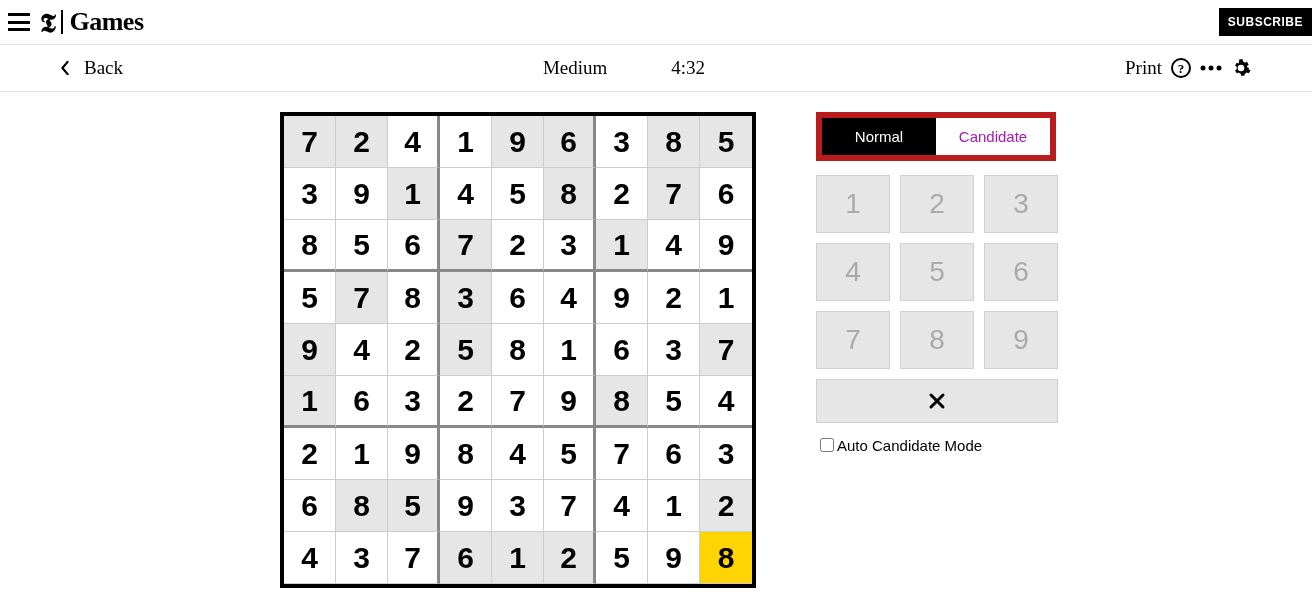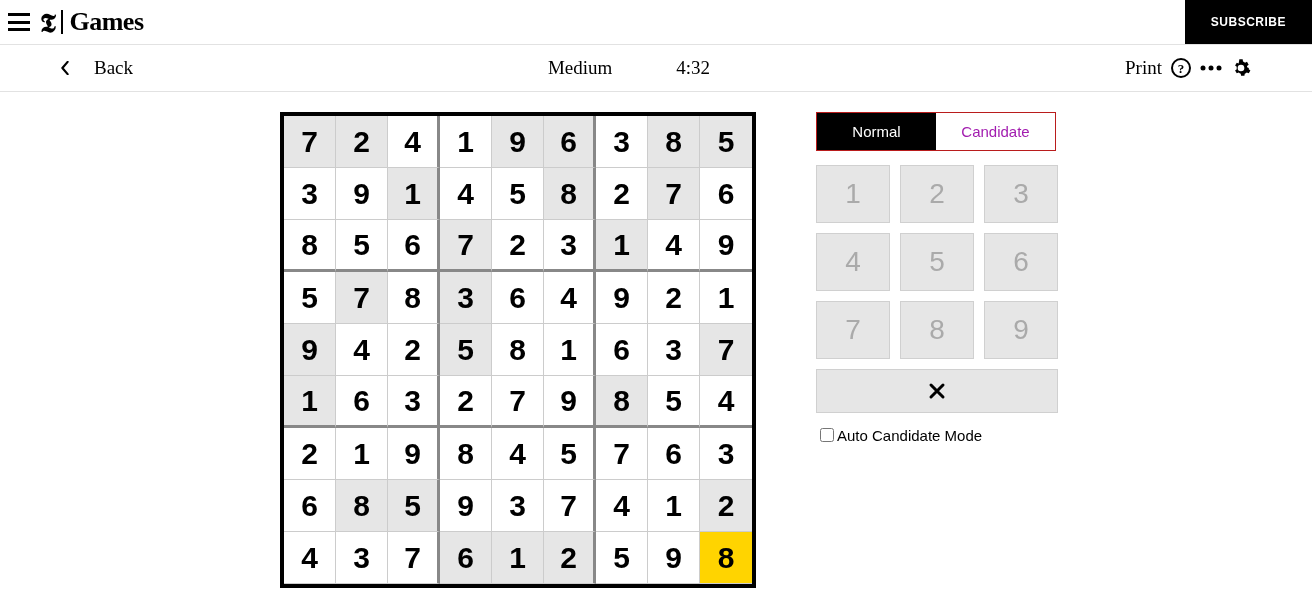--- a/index.html
+++ b/index.html
@@ -7,46 +7,46 @@
   body { width:1312px; height:597px; overflow:hidden; position:relative; }
 
   
   .topnav { height:44px; display:flex; align-items:center; justify-content:space-between; padding:0 0 0 8px; }
   .topnav-left { display:flex; align-items:center; gap:10px; }
   .menu-icon { width:22px; height:18px; display:flex; flex-direction:column; justify-content:space-between; cursor:pointer; }
   .menu-icon span { display:block; height:3px; background:#000; }
   .logo { display:flex; align-items:center; gap:6px; font-weight:700; font-size:26px; letter-spacing:-0.5px; }
   .logo-t { font-family: 'Old English Text MT', 'UnifrakturCook', serif; font-size:26px; font-weight:700; }
   .logo-sep { width:2px; height:24px; background:#000; }
-  .subscribe-btn { background:#000; color:#fff; font-family: Arial, Helvetica, sans-serif; font-weight:700; font-size:12px; letter-spacing:0.5px; border:none; height:44px; padding:0 26px; cursor:pointer; }
+  .subscribe-btn { background:#000; color:#fff; font-family: Arial, Helvetica, sans-serif; font-weight:700; font-size:12px; letter-spacing:0.5px; border:none; height:28px; padding:0 9px; cursor:pointer; }
 
   
   .toolbar { height:48px; border-top:1px solid #e2e2e2; border-bottom:1px solid #e2e2e2; display:flex; align-items:center; justify-content:space-between; padding:0 60px 0 58px; }
-  .back { display:flex; align-items:center; gap:22px; font-size:19px; cursor:pointer; }
+  .back { display:flex; align-items:center; gap:12px; font-size:19px; cursor:pointer; }
   .back svg { width:14px; height:14px; }
   .center-info { display:flex; align-items:center; gap:64px; font-size:19px; }
   .toolbar-right { display:flex; align-items:center; gap:8px; font-size:19px; }
   .icon-btn { width:22px; height:22px; display:flex; align-items:center; justify-content:center; cursor:pointer; }
 
   
   .main { display:flex; padding:20px 0 0 280px; gap:60px; }
 
   
   .board { display:grid; grid-template-columns: repeat(9, 52px); grid-template-rows: repeat(9, 52px); border:4px solid #000; }
   .cell { display:flex; align-items:center; justify-content:center; font-family: Arial, Helvetica, sans-serif; font-size:30px; font-weight:700; border-right:1px solid #ccc; border-bottom:1px solid #ccc; background:#fff; position:relative; }
   .cell.given { background:#e6e6e6; }
   .cell.selected { background:#ffd400; }
   
   .cell.br-r { border-right:3px solid #888; }
   .cell.br-b { border-bottom:3px solid #888; }
   .cell:nth-child(9n) { border-right:none; }
 
   
   .panel { width:240px; font-family: Arial, Helvetica, sans-serif; }
-  .mode-tabs { display:flex; border:1px solid #b91c1c; margin-bottom:14px; }
+  .mode-tabs { display:flex; border:6px solid #b91c1c; margin-bottom:14px; }
   .mode-tab { flex:1; text-align:center; padding:10px 0; font-size:15px; cursor:pointer; }
   .mode-tab.active { background:#000; color:#fff; }
   .mode-tab.inactive { background:#fff; color:#a21caf; }
   .keypad { display:grid; grid-template-columns: repeat(3, 74px); grid-template-rows: repeat(3, 58px); gap:10px; margin-bottom:10px; }
   .key { background:#e6e6e6; color:#aaa; border:1px solid #d0d0d0; font-size:28px; display:flex; align-items:center; justify-content:center; cursor:pointer; font-family: Arial, sans-serif; }
   .erase { width:242px; height:44px; background:#e6e6e6; border:1px solid #d0d0d0; display:flex; align-items:center; justify-content:center; font-size:22px; cursor:pointer; margin-bottom:12px; font-weight:700; }
   .auto-cand { display:flex; align-items:center; font-size:15px; color:#000; }
   .auto-cand input { width:14px; height:14px; }
 
   .print-link { cursor:pointer; }

